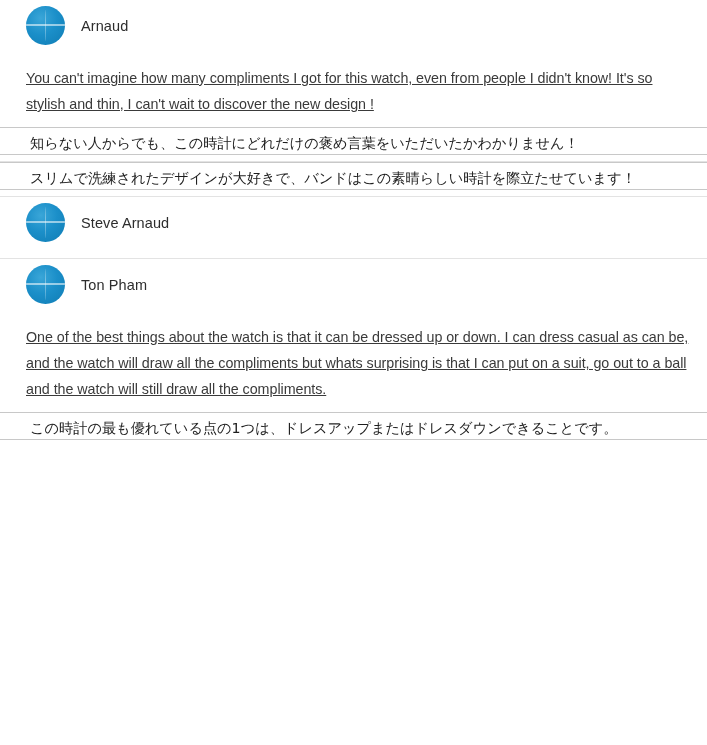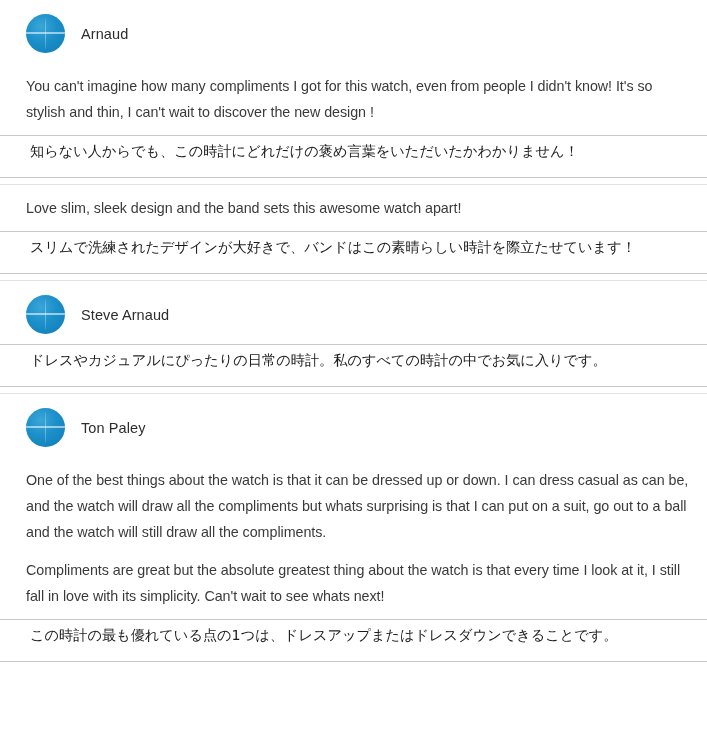--- a/index.html
+++ b/index.html
@@ -16,21 +16,21 @@
     position: relative;
     overflow: hidden;
   }
   .review {
     position: relative;
     background: #ffffff;
   }
   .review-head {
     display: flex;
     align-items: center;
-    padding: 14px 0 10px 26px;
+    padding: 6px 0 10px 26px;
   }
   .avatar {
     width: 39px;
     height: 39px;
     border-radius: 50%;
     background: radial-gradient(circle at 38% 32%, #3aa6d8 0%, #1b8fc9 45%, #0f7cb4 100%);
     position: relative;
     flex: 0 0 auto;
     overflow: hidden;
   }
@@ -62,26 +62,26 @@
   .body {
     padding: 0 18px 0 26px;
   }
   .para {
     font-size: 14.3px;
     line-height: 26px;
     color: #3a3a3a;
     margin: 10px 0 12px 0;
     letter-spacing: -0.05px;
   }
-  .para:last-of-type { margin-bottom: 10px; }
+  .para:last-of-type { margin-bottom: 10px; text-decoration: underline; }
   .jp-band {
     border-top: 1px solid #c8c8c8;
     border-bottom: 1px solid #c8c8c8;
     background: #ffffff;
-    padding: 4px 10px 15px 30px;
+    padding: 4px 10px 0 30px;
     font-size: 14.2px;
     line-height: 22px;
     color: #1d1d1d;
     font-family: "DejaVu Sans", sans-serif;
     white-space: nowrap;
     overflow: hidden;
   }
   .divider {
     height: 1px;
     background: #e3e3e3;
@@ -101,44 +101,39 @@
     </div>
     <div class="body">
       <p class="para">You can't imagine how many compliments I got for this watch, even from people I didn't know! It's so stylish and thin, I can't wait to discover the new design !</p>
     </div>
     <div class="jp-band">知らない人からでも、この時計にどれだけの褒め言葉をいただいたかわかりません！</div>
   </div>
   <div class="spacer-sm"></div>
   <div class="divider"></div>
 
   <div class="review">
-    <div class="body">
-      <p class="para">Love slim, sleek design and the band sets this awesome watch apart!</p>
-    </div>
     <div class="jp-band">スリムで洗練されたデザインが大好きで、バンドはこの素晴らしい時計を際立たせています！</div>
   </div>
   <div class="spacer-sm"></div>
   <div class="divider"></div>
 
   <div class="review">
     <div class="review-head">
       <div class="avatar"></div>
       <div class="author">Steve Arnaud</div>
     </div>
-    <div class="jp-band">ドレスやカジュアルにぴったりの日常の時計。私のすべての時計の中でお気に入りです。</div>
   </div>
   <div class="spacer-sm"></div>
   <div class="divider"></div>
 
   <div class="review">
     <div class="review-head">
       <div class="avatar"></div>
-      <div class="author">Ton Paley</div>
+      <div class="author">Ton Pham</div>
     </div>
     <div class="body">
       <p class="para">One of the best things about the watch is that it can be dressed up or down. I can dress casual as can be, and the watch will draw all the compliments but whats surprising is that I can put on a suit, go out to a ball and the watch will still draw all the compliments.</p>
-      <p class="para">Compliments are great but the absolute greatest thing about the watch is that every time I look at it, I still fall in love with its simplicity. Can't wait to see whats next!</p>
     </div>
     <div class="jp-band">この時計の最も優れている点の1つは、ドレスアップまたはドレスダウンできることです。</div>
 
   </div>
 
 </div>
 
 </body></html>

